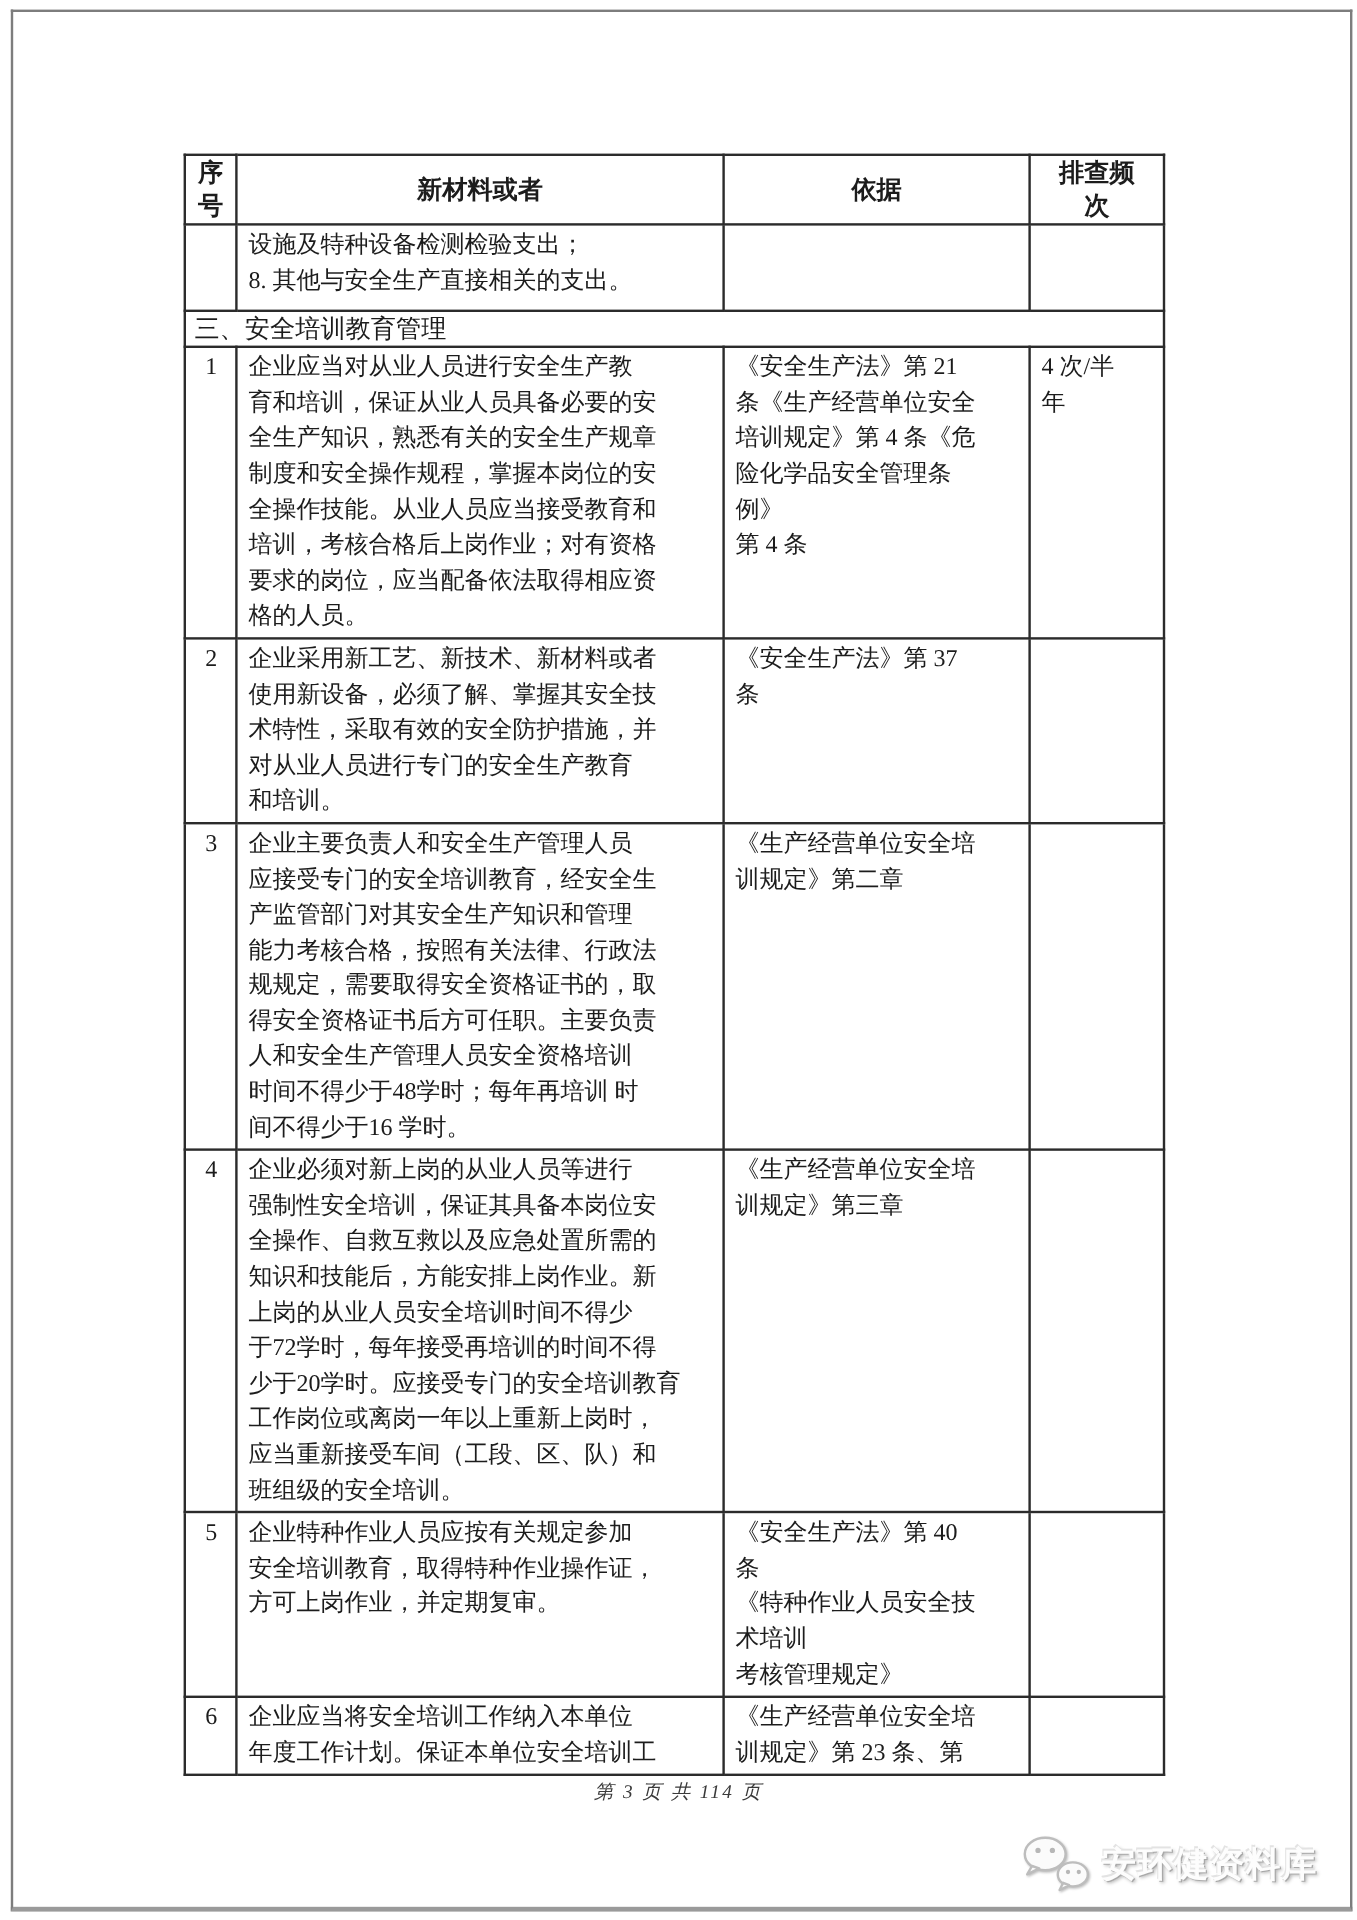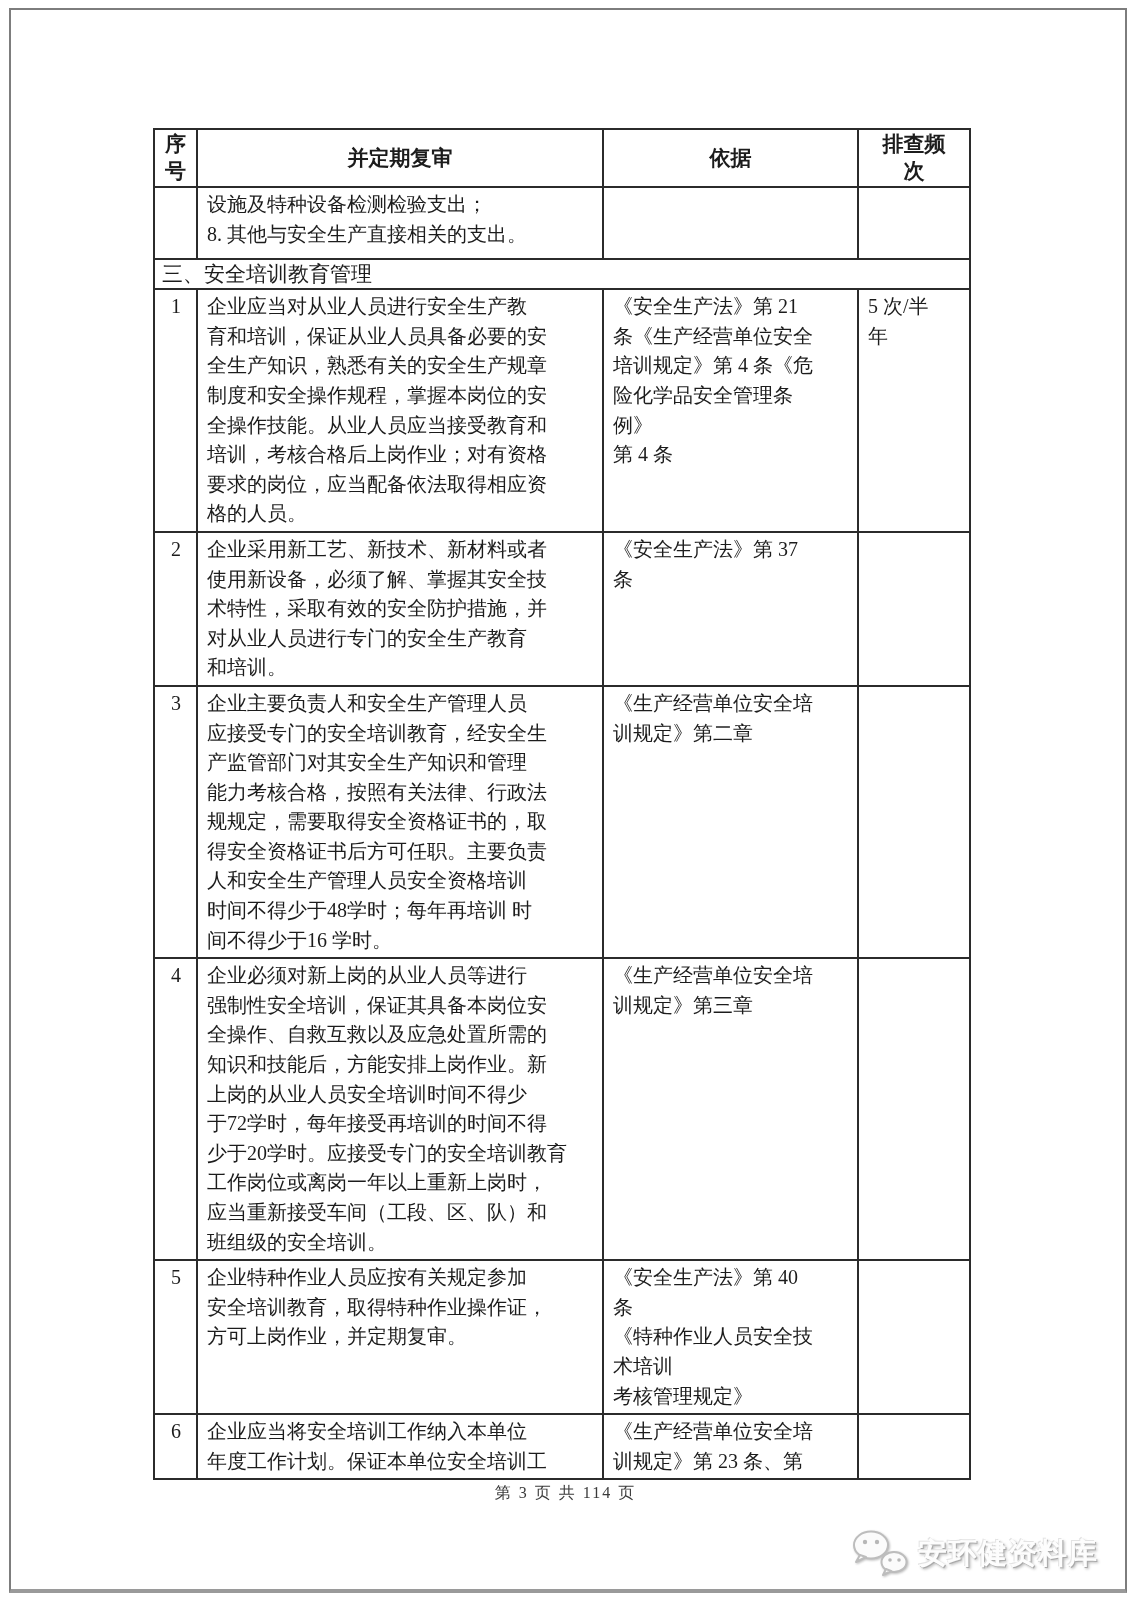--- a/index.html
+++ b/index.html
@@ -66,20 +66,21 @@
   }
   .page-footer {
     position: absolute;
     top: 1483px;
     left: 0;
     width: 1131px;
     text-align: center;
     font-size: 16px;
     letter-spacing: 2px;
     color: #3a3a3a;
+    font-style: italic;
   }
   .watermark {
     position: absolute;
     top: 1528px;
     left: 850px;
     display: flex;
     align-items: center;
     gap: 6px;
   }
   .watermark-text {
@@ -104,21 +105,21 @@
   <colgroup>
     <col style="width:43px">
     <col style="width:406px">
     <col style="width:255px">
     <col style="width:112px">
   </colgroup>
   <tbody>
     <tr>
       <th>序
 号</th>
-      <th>并定期复审</th>
+      <th>新材料或者</th>
       <th>依据</th>
       <th>排查频
 次</th>
     </tr>
 
     <tr class="carryover-row">
       <td class="cell-no"></td>
       <td>设施及特种设备检测检验支出；
 8. 其他与安全生产直接相关的支出。</td>
       <td></td>
@@ -138,21 +139,21 @@
 全操作技能。从业人员应当接受教育和
 培训，考核合格后上岗作业；对有资格
 要求的岗位，应当配备依法取得相应资
 格的人员。</td>
       <td>《安全生产法》第 21
 条《生产经营单位安全
 培训规定》第 4 条《危
 险化学品安全管理条
 例》
 第 4 条</td>
-      <td>5 次/半
+      <td>4 次/半
 年</td>
     </tr>
 
     <tr>
       <td class="cell-no">2</td>
       <td>企业采用新工艺、新技术、新材料或者
 使用新设备，必须了解、掌握其安全技
 术特性，采取有效的安全防护措施，并
 对从业人员进行专门的安全生产教育
 和培训。</td>

